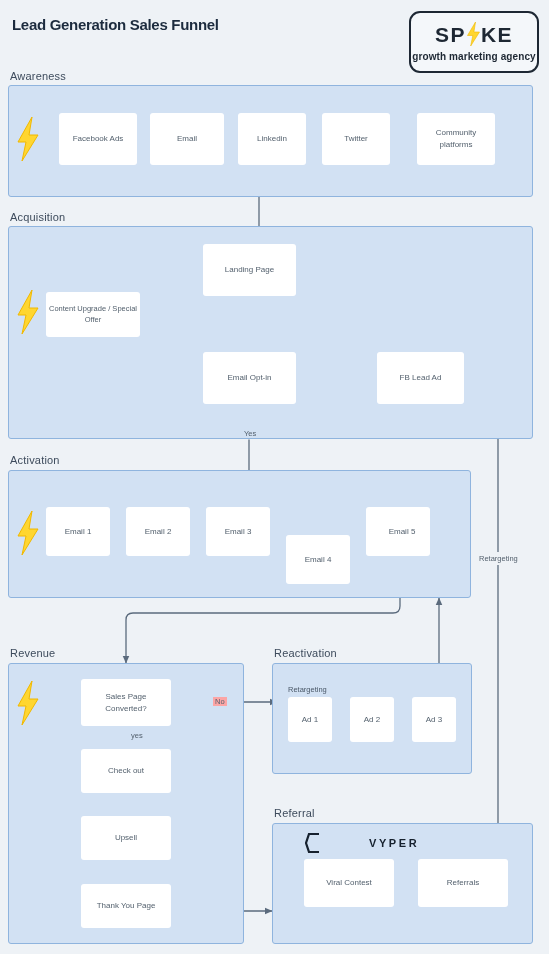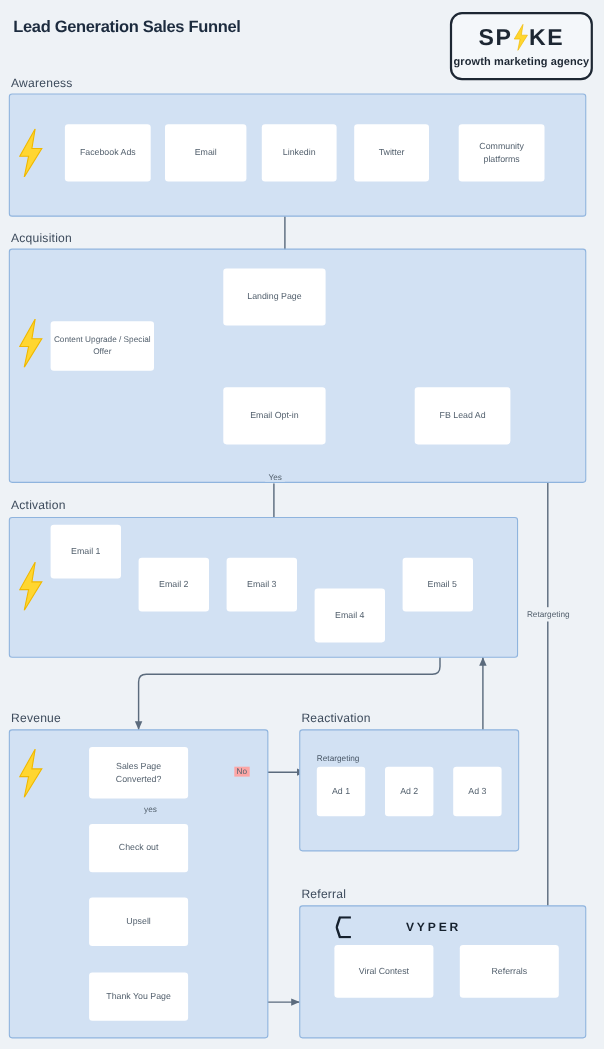--- a/index.html
+++ b/index.html
@@ -182,21 +182,21 @@
   <div class="node sm" style="left:46px; top:292px; width:94px; height:45px;">Content Upgrade / Special Offer</div>
   <div class="node" style="left:203px; top:352px; width:93px; height:52px;">Email Opt-in</div>
   <div class="node" style="left:377px; top:352px; width:87px; height:52px;">FB Lead Ad</div>
   <div class="edge-label" style="left:241px; top:429px; background:#d2e1f3; padding:0 3px;">Yes</div>
 
   <div class="sec-label" style="left:10px; top:454px;">Activation</div>
   <div class="sec-box" style="left:8px; top:470px; width:463px; height:128px;"></div>
   <svg class="bolt" style="left:16px; top:511px; width:24px; height:44px;" viewBox="0 0 24 44">
     <polygon points="16,0 2,25 10,25 6,44 22,18 13,18" fill="#ffd630" stroke="#f0b800" stroke-width="1"></polygon>
   </svg>
-  <div class="node" style="left:46px; top:477px; width:64px; height:49px;">Email 1</div>
+  <div class="node" style="left:46px; top:507px; width:64px; height:49px;">Email 1</div>
   <div class="node" style="left:126px; top:507px; width:64px; height:49px;">Email 2</div>
   <div class="node" style="left:206px; top:507px; width:64px; height:49px;">Email 3</div>
   <div class="node" style="left:286px; top:507px; width:64px; height:49px;margin-top:28px;">Email 4</div>
   <div class="node" style="left:366px; top:507px; width:64px; height:49px;padding-left:11px;">Email 5</div>
 
   <div class="edge-label" style="left:476px; top:552px; background:#eef2f6; padding:2px 3px;">Retargeting</div>
 
   <div class="sec-label" style="left:10px; top:647px;">Revenue</div>
   <div class="sec-box" style="left:8px; top:663px; width:236px; height:281px;"></div>
   <svg class="bolt" style="left:16px; top:681px; width:24px; height:44px;" viewBox="0 0 24 44">

